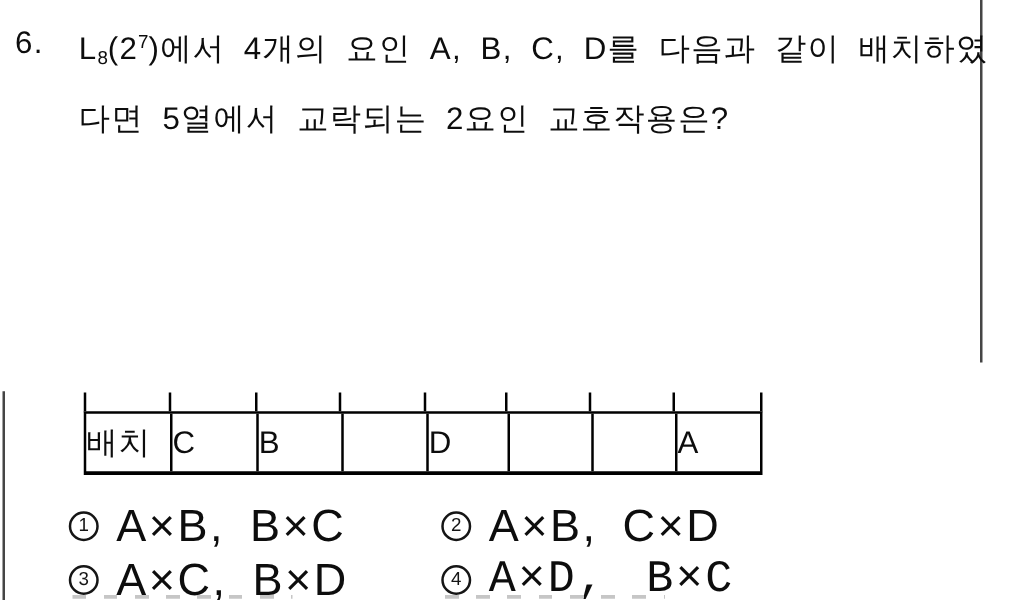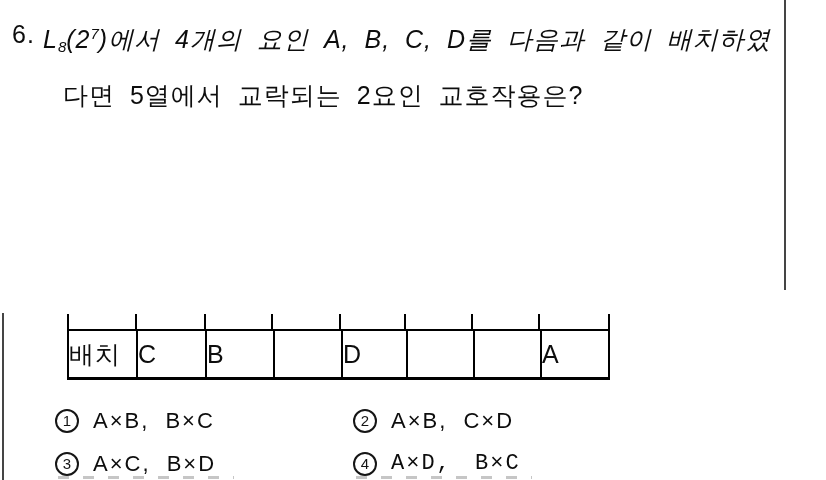--- a/index.html
+++ b/index.html
@@ -11,21 +11,21 @@
   .abs{position:absolute;}
 
   
   .vline{position:absolute;width:2px;background:#454545;}
   #divider-right{left:784px;top:0;height:290px;}
   #divider-left{left:2px;top:313px;height:167px;}
 
   
   .qtext{font-size:25px;letter-spacing:1px;word-spacing:7px;line-height:30px;white-space:nowrap;color:#0d0d0d;}
   #q-num{left:12px;top:19px;}
-  #q-line1{left:43px;top:19px;font-style:italic;}
+  #q-line1{left:63px;top:19px;}
   #q-line2{left:63px;top:48px;margin-top:32px;}
   sub.small{font-size:15px;vertical-align:-4px;letter-spacing:0;}
   sup.small{font-size:15px;vertical-align:9px;letter-spacing:0;}
 
   
   #alloc-table{
     left:67px;top:329px;width:543px;height:51px;
     display:flex;box-sizing:border-box;
     border:2px solid #000;border-bottom:3px solid #000;
     background:#fff;
@@ -42,21 +42,21 @@
   
   .stub{position:absolute;top:314px;width:2px;height:16px;background:#000;}
 
   
   .opt-circle{
     position:absolute;width:24px;height:24px;box-sizing:border-box;
     border:2px solid #151515;border-radius:50%;
     font-size:15px;line-height:20px;text-align:center;color:#151515;
   }
   .opt-text{
-    position:absolute;font-size:22px;letter-spacing:2px;word-spacing:8px;
+    position:absolute;font-size:36px;letter-spacing:2px;word-spacing:8px;
     line-height:28px;white-space:nowrap;color:#0d0d0d;
   }
   #opt1-c{left:55px;top:409px;} #opt1-t{left:93px;top:407px;}
   #opt2-c{left:353px;top:409px;} #opt2-t{left:391px;top:407px;text-align:center;}
   #opt3-c{left:55px;top:452px;} #opt3-t{left:93px;top:450px;}
   #opt4-c{left:353px;top:452px;} #opt4-t{left:391px;top:450px;font-family:Liberation Mono, monospace;}
 
   
   .cutoff{
     position:absolute;top:476px;height:3px;

